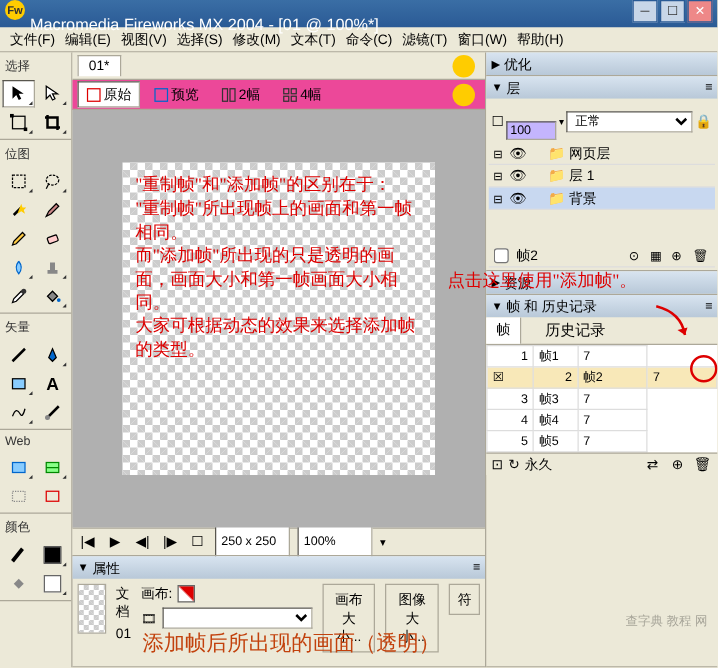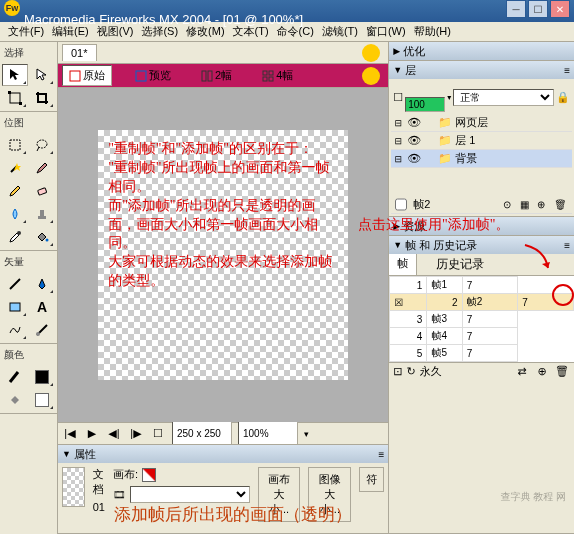--- a/index.html
+++ b/index.html
@@ -18,21 +18,21 @@
 .right-col { width: 212px; background: #ece9d8; border-left: 1px solid #aca899; display: flex; flex-direction: column; }
 .tool-section { border-bottom: 1px solid #aca899; padding: 2px; }
 .tool-header { font-size: 10px; padding: 2px 2px 4px; color: #333; }
 .tool-grid { display: grid; grid-template-columns: 1fr 1fr; gap: 1px; }
 .tool-btn { width: 26px; height: 22px; background: #ece9d8; border: 1px solid #ece9d8; display: flex; align-items: center; justify-content: center; cursor: pointer; position: relative; }
 .tool-btn .tri { position: absolute; bottom: 1px; right: 1px; width: 0; height: 0; border-left: 3px solid transparent; border-bottom: 3px solid #333; }
 .tool-btn.active { background: #fff; border: 1px inset #aca899; }
 .doc-tabs { height: 22px; background: #ece9d8; display: flex; align-items: center; padding: 0 4px; border-bottom: 1px solid #aca899; gap: 28px; }
 .doc-tab { padding: 2px 8px; background: #fff; border: 1px solid #aca899; border-bottom: none; font-size: 11px; }
 .doc-tab-logo { width: 18px; height: 18px; background: #ffcc00; border-radius: 50%; margin-left: auto; margin-right: 4px; }
-.doc-toolbar { height: 24px; background: #be185d; display: flex; align-items: center; padding: 0 4px; gap: 16px; border-bottom: 1px solid #aca899; }
+.doc-toolbar { height: 24px; background: #ec4899; display: flex; align-items: center; padding: 0 4px; gap: 4px; border-bottom: 1px solid #aca899; }
 .doc-tb-btn { padding: 2px 6px; display: flex; align-items: center; gap: 2px; font-size: 11px; cursor: pointer; border: 1px solid transparent; }
 .doc-tb-btn.active { background: #fff; border: 1px inset #aca899; }
 .tb-icon { width: 12px; height: 12px; display: inline-block; }
 .canvas-area { flex: 1; background: #b0b0b0; overflow: auto; position: relative; display: flex; align-items: center; justify-content: center; }
 .canvas {
   width: 250px; height: 250px;
   background-image:
     linear-gradient(45deg, #ccc 25%, transparent 25%),
     linear-gradient(-45deg, #ccc 25%, transparent 25%),
     linear-gradient(45deg, transparent 75%, #ccc 75%),
@@ -45,21 +45,21 @@
 .canvas-text { position: absolute; top: 10px; left: 10px; right: 10px; color: #d00; font-size: 14px; font-family: SimSun; line-height: 1.35; }
 .status-bar { height: 22px; background: #ece9d8; display: flex; align-items: center; padding: 0 4px; gap: 6px; border-top: 1px solid #aca899; }
 .sb-btn { width: 16px; height: 16px; display: flex; align-items: center; justify-content: center; cursor: pointer; }
 .sb-field { border: 1px inset #aca899; background: #fff; padding: 15px 4px; font-size: 10px; min-width: 60px; }
 .panel { border-bottom: 1px solid #aca899; }
 .panel-header { height: 18px; background: linear-gradient(to bottom, #d8e4f0, #b8c8d8); display: flex; align-items: center; padding: 0 4px; gap: 3px; font-size: 11px; cursor: pointer; }
 .panel-header .arrow { font-size: 9px; }
 .panel-header .menu-icon { margin-left: auto; font-size: 10px; }
 .panel-body { background: #ece9d8; padding: 2px; }
 .layer-controls { display: flex; align-items: center; gap: 2px; padding: 2px; }
-.layer-opacity { width: 40px; border: 1px inset #aca899; background: #22c55e; padding: 1px 2px; font-size: 10px; margin-top: 14px; }
+.layer-opacity { width: 40px; border: 1px inset #aca899; background: #c4b5fd; padding: 1px 2px; font-size: 10px; margin-top: 14px; }
 .layer-blend { flex: 1; border: 1px inset #aca899; background: #fff; padding: 1px 2px; font-size: 10px; }
 .layer-row { display: flex; align-items: center; height: 18px; border-bottom: 1px solid #ddd; }
 .layer-row .expand { width: 14px; text-align: center; font-size: 9px; cursor: pointer; }
 .layer-row .vis { width: 18px; text-align: center; cursor: pointer; }
 .layer-row .lock { width: 14px; text-align: center; }
 .layer-row .folder { width: 16px; text-align: center; }
 .layer-row .name { flex: 1; padding-left: 2px; font-size: 11px; }
 .layer-row.selected { background: #c8d8f0; }
 .frame-row { display: flex; align-items: center; height: 18px; border-bottom: 1px solid #ddd; padding: 0 4px; gap: 6px; }
 .frame-row .checkbox { width: 12px; }
@@ -255,20 +255,48 @@
           </div>
         <div class="tool-btn">
             <svg width="14" height="14">
               <path d="M2 12 L8 6 L12 2" fill="none" stroke="#000" stroke-width="2"></path>
               <circle cx="3" cy="11" r="2" fill="#888"></circle>
             </svg>
           </div>
       </div>
     </div>
     <div class="tool-section">
+      <div class="tool-header">Web</div>
+      <div class="tool-grid">
+        <div class="tool-btn">
+            <svg width="14" height="14">
+              <rect x="2" y="3" width="10" height="8" fill="#8cf" stroke="#06c"></rect>
+            </svg>
+            <span class="tri"></span>
+          </div>
+        <div class="tool-btn">
+            <svg width="14" height="14">
+              <rect x="2" y="3" width="10" height="8" fill="#8f8" stroke="#080"></rect>
+              <line x1="2" y1="7" x2="12" y2="7" stroke="#080"></line>
+            </svg>
+            <span class="tri"></span>
+          </div>
+        <div class="tool-btn">
+            <svg width="14" height="14">
+              <rect x="2" y="3" width="10" height="8" fill="none" stroke="#888" stroke-dasharray="1,1"></rect>
+            </svg>
+          </div>
+        <div class="tool-btn">
+            <svg width="14" height="14">
+              <rect x="2" y="3" width="10" height="8" fill="none" stroke="#d00"></rect>
+            </svg>
+          </div>
+      </div>
+    </div>
+    <div class="tool-section">
       <div class="tool-header">颜色</div>
       <div class="tool-grid">
         <div class="tool-btn">
             <svg width="14" height="14">
               <path d="M2 12 L10 2" stroke="#000" stroke-width="3"></path>
             </svg>
           </div>
         <div class="tool-btn">
             <span class="color-swatch" style="background:#000"></span>
             <span class="tri"></span>

